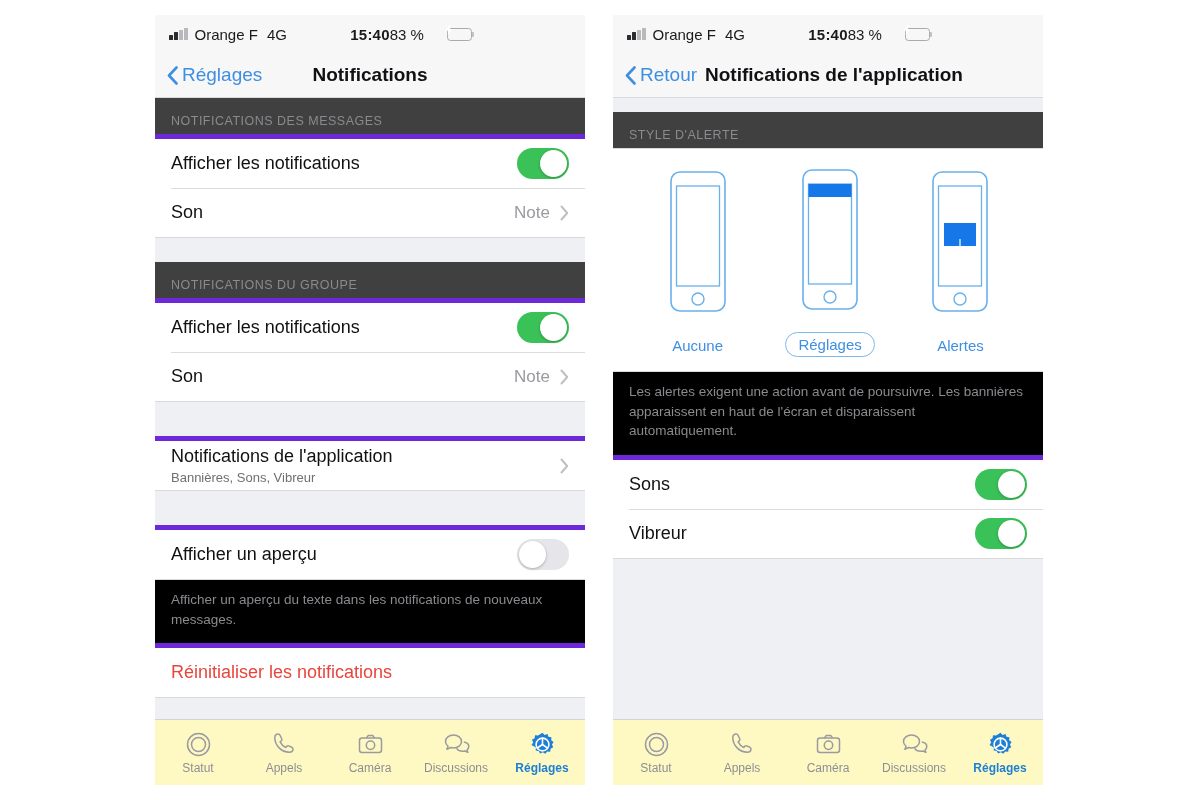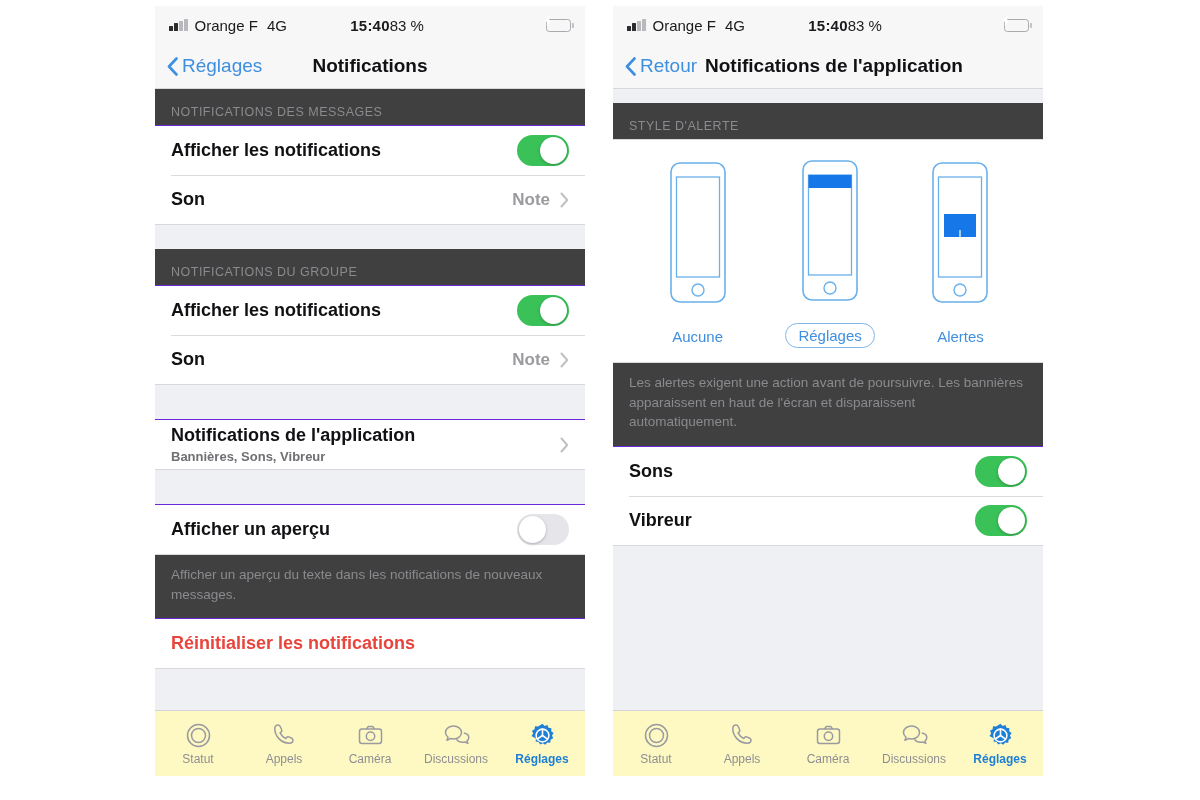--- a/index.html
+++ b/index.html
@@ -6,21 +6,21 @@
   html, body {
     width: 1200px; height: 800px;
     background: #ffffff;
     font-family: "Liberation Sans", sans-serif;
     overflow: hidden;
   }
   .page { position: relative; width: 1200px; height: 800px; background: #fff; }
 
   .phone {
     position: absolute;
-    top: 6px;
+    top: 15px;
     width: 430px;
     height: 770px;
     background: #ffffff;
     display: flex;
     flex-direction: column;
     overflow: hidden;
   }
   .phone-left  { left: 155px; }
   .phone-right { left: 613px; }
 
@@ -30,21 +30,21 @@
     background: #f7f7f8;
     display: flex;
     align-items: center;
     padding: 0 14px;
     font-size: 15px;
     color: #1b1b1d;
     flex: 0 0 auto;
   }
   .sb-left  { display: flex; align-items: center; gap: 7px; flex: 1 1 0; }
   .sb-mid   { flex: 0 0 auto; font-weight: bold; font-size: 15px; letter-spacing: .2px; }
-  .sb-right { display: flex; align-items: center; justify-content: space-between; gap: 23px; flex: 1 1 0; }
+  .sb-right { display: flex; align-items: center; justify-content: flex-start; gap: 23px; flex: 1 1 0; }
 
   .signal { display: flex; align-items: flex-end; gap: 1.5px; height: 12px; }
   .signal i { display: block; width: 3.5px; background: #2c2c2e; border-radius: .5px; }
   .signal i:nth-child(1) { height: 5px; }
   .signal i:nth-child(2) { height: 8px; }
   .signal i:nth-child(3) { height: 10px; background: #b8b8bd; }
   .signal i:nth-child(4) { height: 12px; background: #b8b8bd; }
   .carrier { font-size: 15px; }
   .netw { font-size: 15px; margin-left: 2px; }
   .batt-pct { font-size: 15px; }
@@ -98,21 +98,21 @@
     letter-spacing: .5px;
     color: #8a8a8f;
     background: #404040;
     text-transform: uppercase;
   }
   .gap { background: #eff0f3; }
   .gap-24 { height: 24px; }
   .gap-34 { height: 34px; }
   .gap-14 { height: 14px; }
 
-  .group { background: #14b8a6; border-top: 1px solid #6d28d9; border-bottom: 1px solid #d9d9dd; font-weight: bold; }
+  .group { background: #14b8a6; border-top: 5px solid #6d28d9; border-bottom: 1px solid #d9d9dd; }
   .row {
     display: flex; align-items: center;
     min-height: 49px;
     padding: 0 16px;
     background: #fff;
     position: relative;
   }
   .row + .row::before {
     content: ""; position: absolute; left: 16px; right: 0; top: 0;
     height: 1px; background: #dcdce0;
@@ -134,21 +134,21 @@
   .toggle .knob {
     position: absolute; top: 2px; width: 27px; height: 27px;
     background: #fff; border-radius: 50%;
     box-shadow: 0 1px 3px rgba(0,0,0,.26);
   }
   .toggle.on  .knob { right: 2px; }
   .toggle.off .knob { left: 2px; }
 
   
   .note {
-    background: #404040;
+    background: #000000;
     padding: 10px 16px 14px 16px;
     font-size: 13.5px;
     line-height: 1.45;
     color: #8a8a8f;
   }
 
   
   .picker {
     background: #ffffff;
     border-top: 1px solid #d9d9dd;

